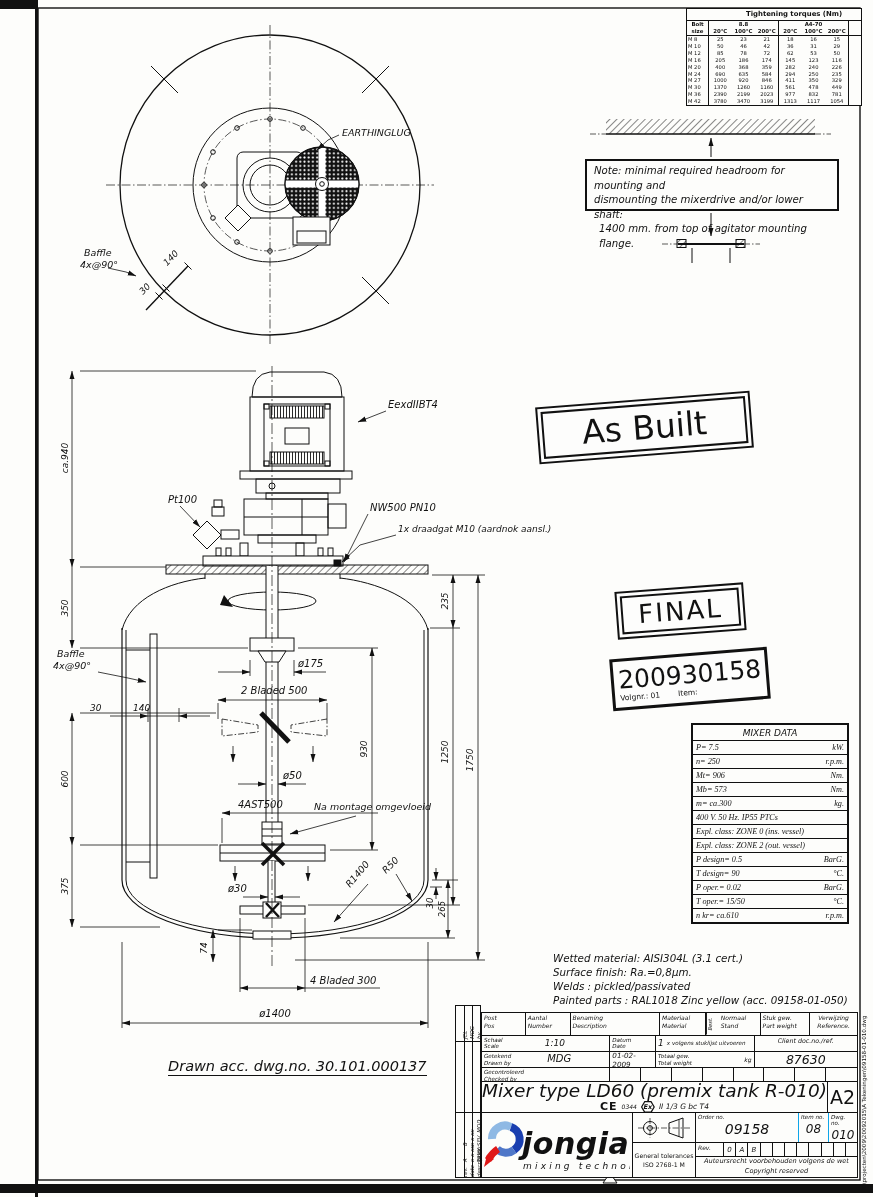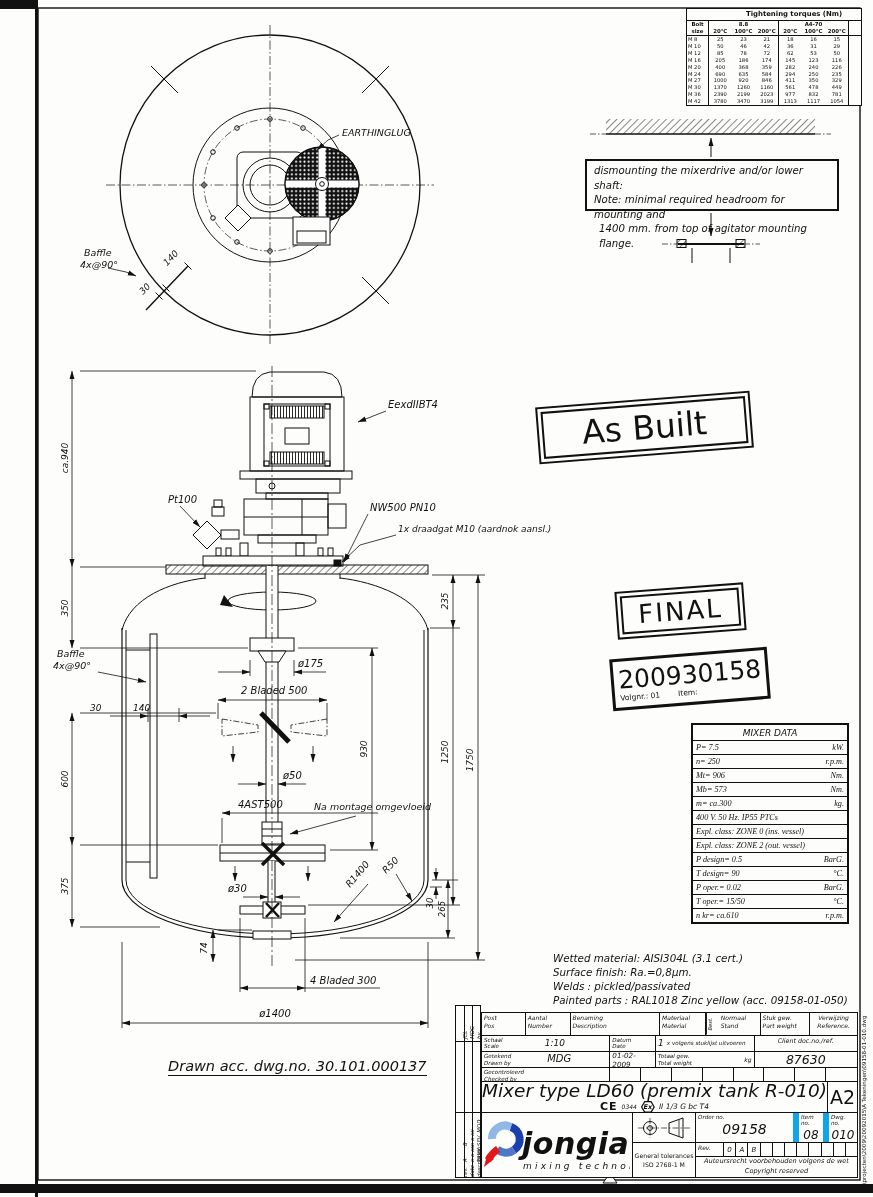--- a/index.html
+++ b/index.html
@@ -85,21 +85,21 @@
   .tb .a2{width:30px;border-left:1px solid #111;display:flex;align-items:center;justify-content:center;
       font-size:19px;font-style:normal;}
   .tb .bottom{flex:1;display:flex;}
   .tb .logo{width:151px;border-right:1px solid #111;display:flex;align-items:center;justify-content:center;}
   .tb .proj{width:63px;border-right:1px solid #111;display:flex;flex-direction:column;}
   .tb .projtop{height:30px;border-bottom:1px solid #111;display:flex;align-items:center;justify-content:center;}
   .tb .tol{flex:1;display:flex;flex-direction:column;align-items:center;justify-content:center;
       font-size:6.2px;font-style:normal;line-height:1.5;}
   .tb .right{flex:1;display:flex;flex-direction:column;}
   .tb .ordrow{height:30px;display:flex;border-bottom:1px solid #111;}
-  .tb .ocell{display:flex;flex-direction:column;border-right:6px solid #0ea5e9;padding:1px 2px;}
+  .tb .ocell{display:flex;flex-direction:column;border-right:1px solid #0ea5e9;padding:1px 2px;}
   .tb .ocell:last-child{border-right:none;}
   .tb .olab{font-size:5.6px;} .tb .oval{font-size:14px;text-align:center;line-height:1;margin-top:2px;}
   .tb .oval2{font-size:12px;text-align:center;line-height:1;margin-top:3px;}
   .tb .revrow{height:14px;display:flex;border-bottom:1px solid #111;align-items:stretch;}
   .tb .revlab{width:28px;font-size:6px;padding:1px 2px;border-right:1px solid #111;}
   .tb .revc{flex:1;border-right:1px solid #111;font-size:7px;display:flex;align-items:center;justify-content:center;}
   .tb .revc:last-child{border-right:none;}
   .tb .copy{flex:1;display:flex;flex-direction:column;align-items:center;justify-content:center;
       font-size:6.6px;line-height:1.5;}
 
@@ -562,22 +562,22 @@
         <td class="gsep">3199</td>
         <td>1313</td>
         <td>1117</td>
         <td class="gsep">1054</td>
         <td></td>
       </tr>
     </tbody>
 </table>
 
 <div class="abs note-box">
+  <div>Note: minimal required headroom for mounting and</div>
   <div>dismounting the mixerdrive and/or lower shaft:</div>
-  <div>Note: minimal required headroom for mounting and</div>
   <div class="l3">1400 mm. from top of agitator mounting flange.</div>
 </div>
 
 <div class="abs stamp st-ab">
   <div class="in">As Built</div>
 </div>
 <div class="abs stamp st-fin">
   <div class="in">FINAL</div>
 </div>
 <div class="abs st-num">

